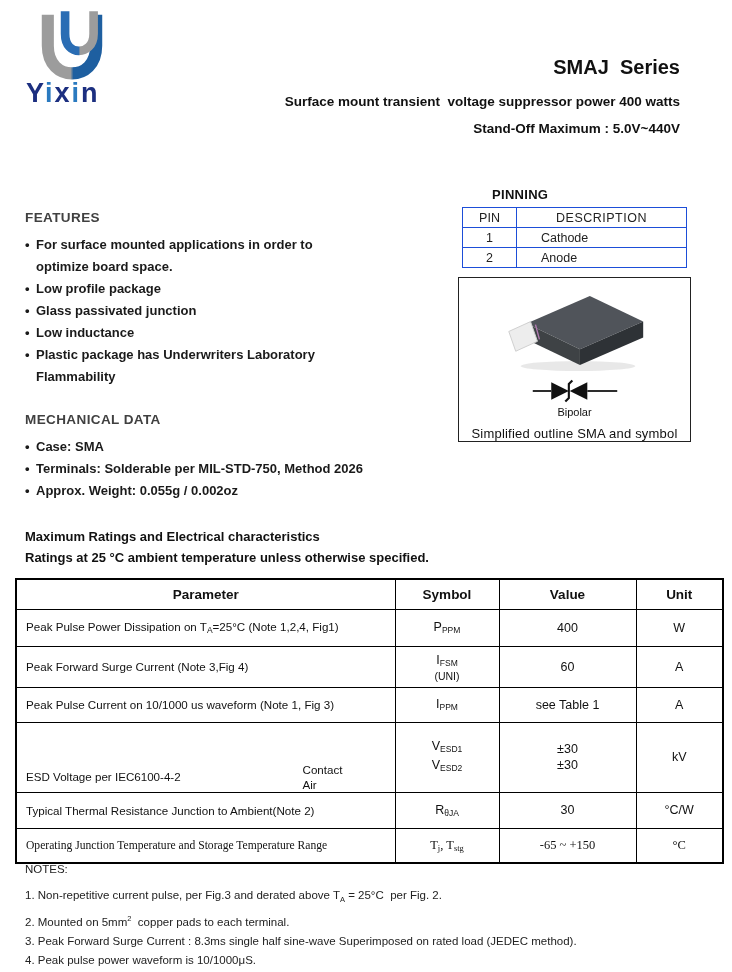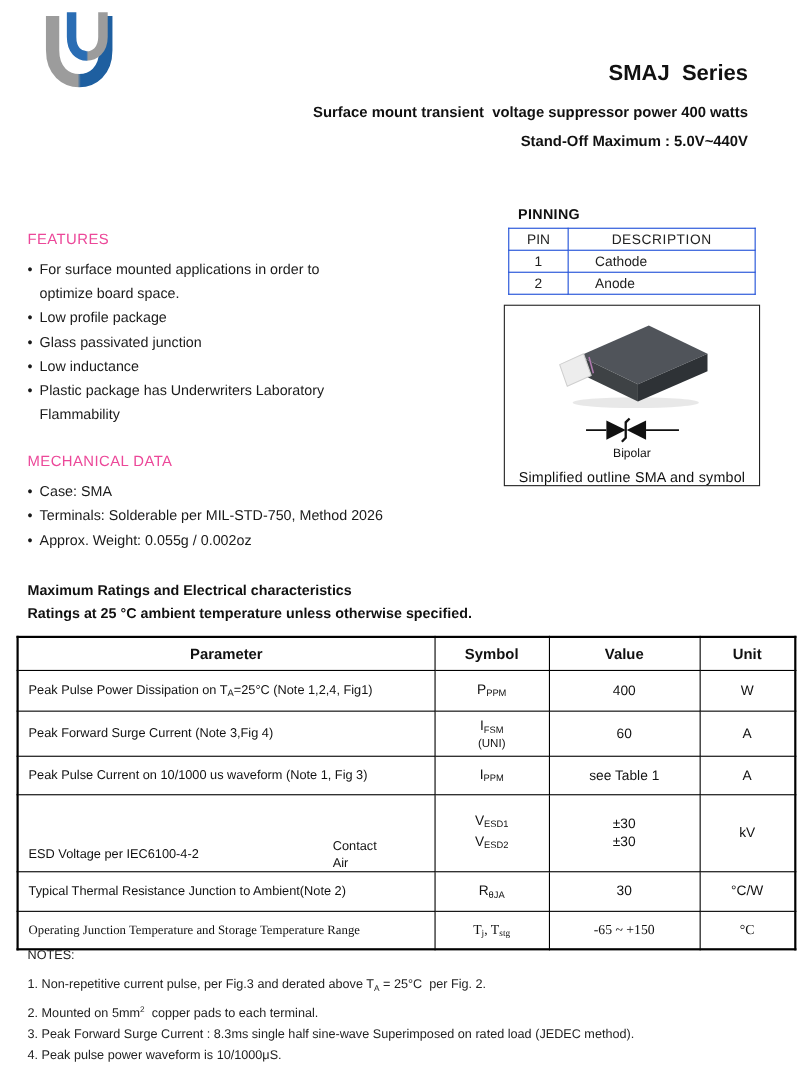--- a/index.html
+++ b/index.html
@@ -15,27 +15,27 @@
   .brand { font-size:27px; font-weight:bold; letter-spacing:2px; margin-top:-4px; white-space:pre; }
   .brand .navy { color:#1c2f80; }
   .brand .blue { color:#2a7ac0; }
   
   .doc-title { position:absolute; right:52px; top:56px; font-size:20px; font-weight:bold; white-space:pre; color:#111; }
   .sub1 { position:absolute; right:52px; top:94px; font-size:13.5px; font-weight:bold; white-space:pre; color:#111; }
   .sub2 { position:absolute; right:52px; top:121px; font-size:13.5px; font-weight:bold; color:#111; }
   
   .features { position:absolute; left:25px; top:210px; width:430px; }
   .mech     { position:absolute; left:25px; top:412px; width:460px; }
-  .sec-head { font-size:13.5px; font-weight:normal; letter-spacing:.4px; color:#ec4899; margin-bottom:9px; }
-  .blist { list-style:none; }
+  .sec-head { font-size:13.5px; font-weight:bold; letter-spacing:.4px; color:#404040; margin-bottom:9px; }
+  .blist { list-style:none;font-weight:bold; }
   .blist li { position:relative; font-size:13px; line-height:22px; padding-left:11px; }
   .features .blist li { max-width:310px; }
   .blist li::before { content:"•"; position:absolute; left:0; top:0; }
   
-  .pin-head { position:absolute; left:471px; top:187px; font-size:13px; font-weight:bold; letter-spacing:.3px; color:#111; }
+  .pin-head { position:absolute; left:492px; top:187px; font-size:13px; font-weight:bold; letter-spacing:.3px; color:#111; }
   .pin-table { position:absolute; left:462px; top:207px; border-collapse:collapse; }
   .pin-table td, .pin-table th { border:1px solid #1d4ed8; font-size:12.5px; font-weight:normal; height:20px; color:#222; }
   .pin-table .c1 { width:54px; text-align:center; }
   .pin-table .c2 { width:170px; padding-left:24px; text-align:left; }
   .pin-table th.c2 { text-align:center; padding-left:0; letter-spacing:.5px; }
   
   .pkg-box { position:absolute; left:458px; top:277px; width:233px; height:165px;
              border:1.5px solid #222; display:flex; flex-direction:column; align-items:center; }
   .pkg-img { margin-top:6px; }
   .symbols { display:flex; gap:18px; align-items:flex-start; margin-top:2px; }
@@ -78,20 +78,21 @@
             <stop offset="0.53" stop-color="#1e5fa0"></stop>
         </linearGradient>
         <linearGradient id="gU2" x1="0" y1="0" x2="1" y2="0">
           <stop offset="0.47" stop-color="#2a6db4"></stop>
             <stop offset="0.53" stop-color="#9c9c9c"></stop>
         </linearGradient>
       </defs>
       <path d="M16,6 V42 C16,64 30,74 44,74 C58,74 72,64 72,42 V6" fill="none" stroke="url(#gU1)" stroke-width="14"></path>
       <path d="M36,2 V28 C36,42 44,48 52,48 C60,48 69,42 69,28 V2" fill="none" stroke="url(#gU2)" stroke-width="10"></path>
     </svg>
+    <div class="brand"><span class="navy">Y</span><span class="blue">i</span><span class="navy">x</span><span class="blue">i</span><span class="navy">n</span></div>
   </div>
 
   <div class="doc-title">SMAJ  Series</div>
   <div class="sub1">Surface mount transient  voltage suppressor power 400 watts</div>
   <div class="sub2">Stand-Off Maximum : 5.0V~440V</div>
 
   <div class="features">
     <div class="sec-head">FEATURES</div>
     <ul class="blist">
       <li>For surface mounted applications in order to optimize board space.</li>

